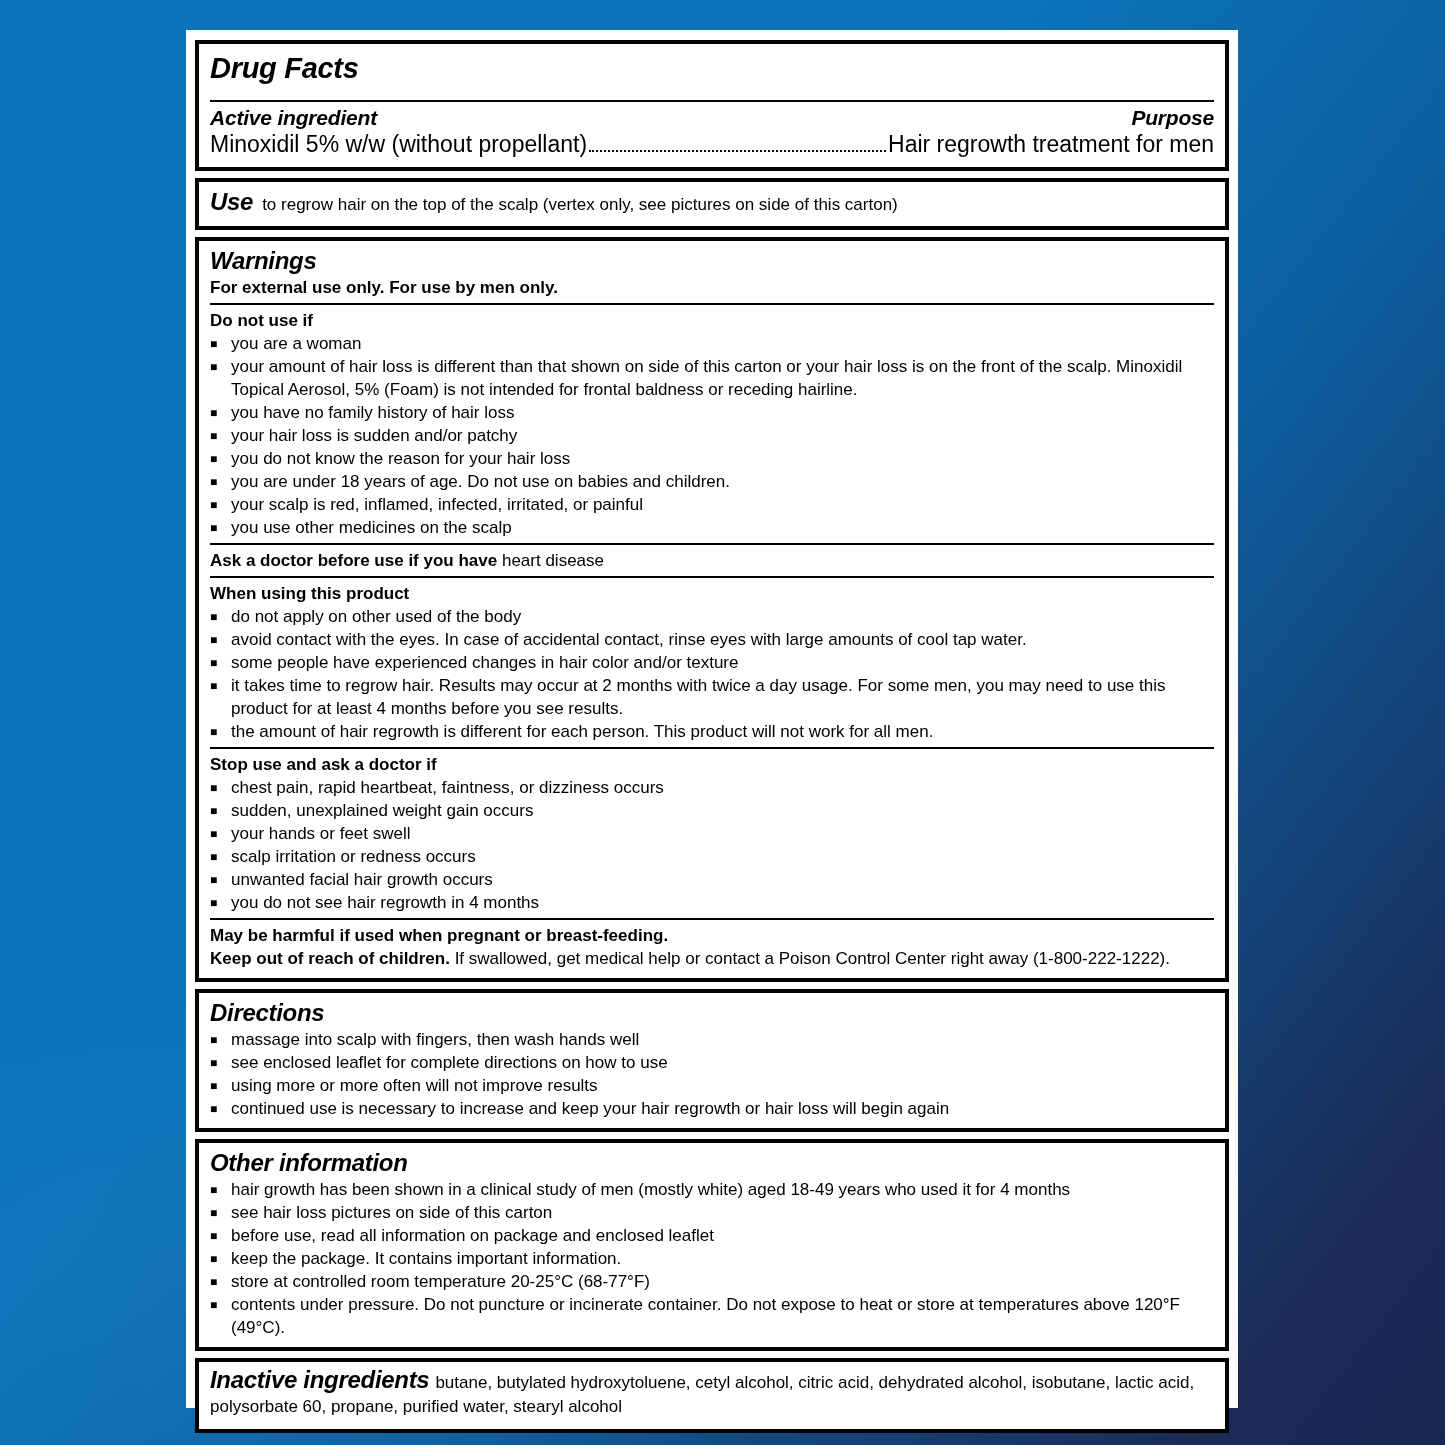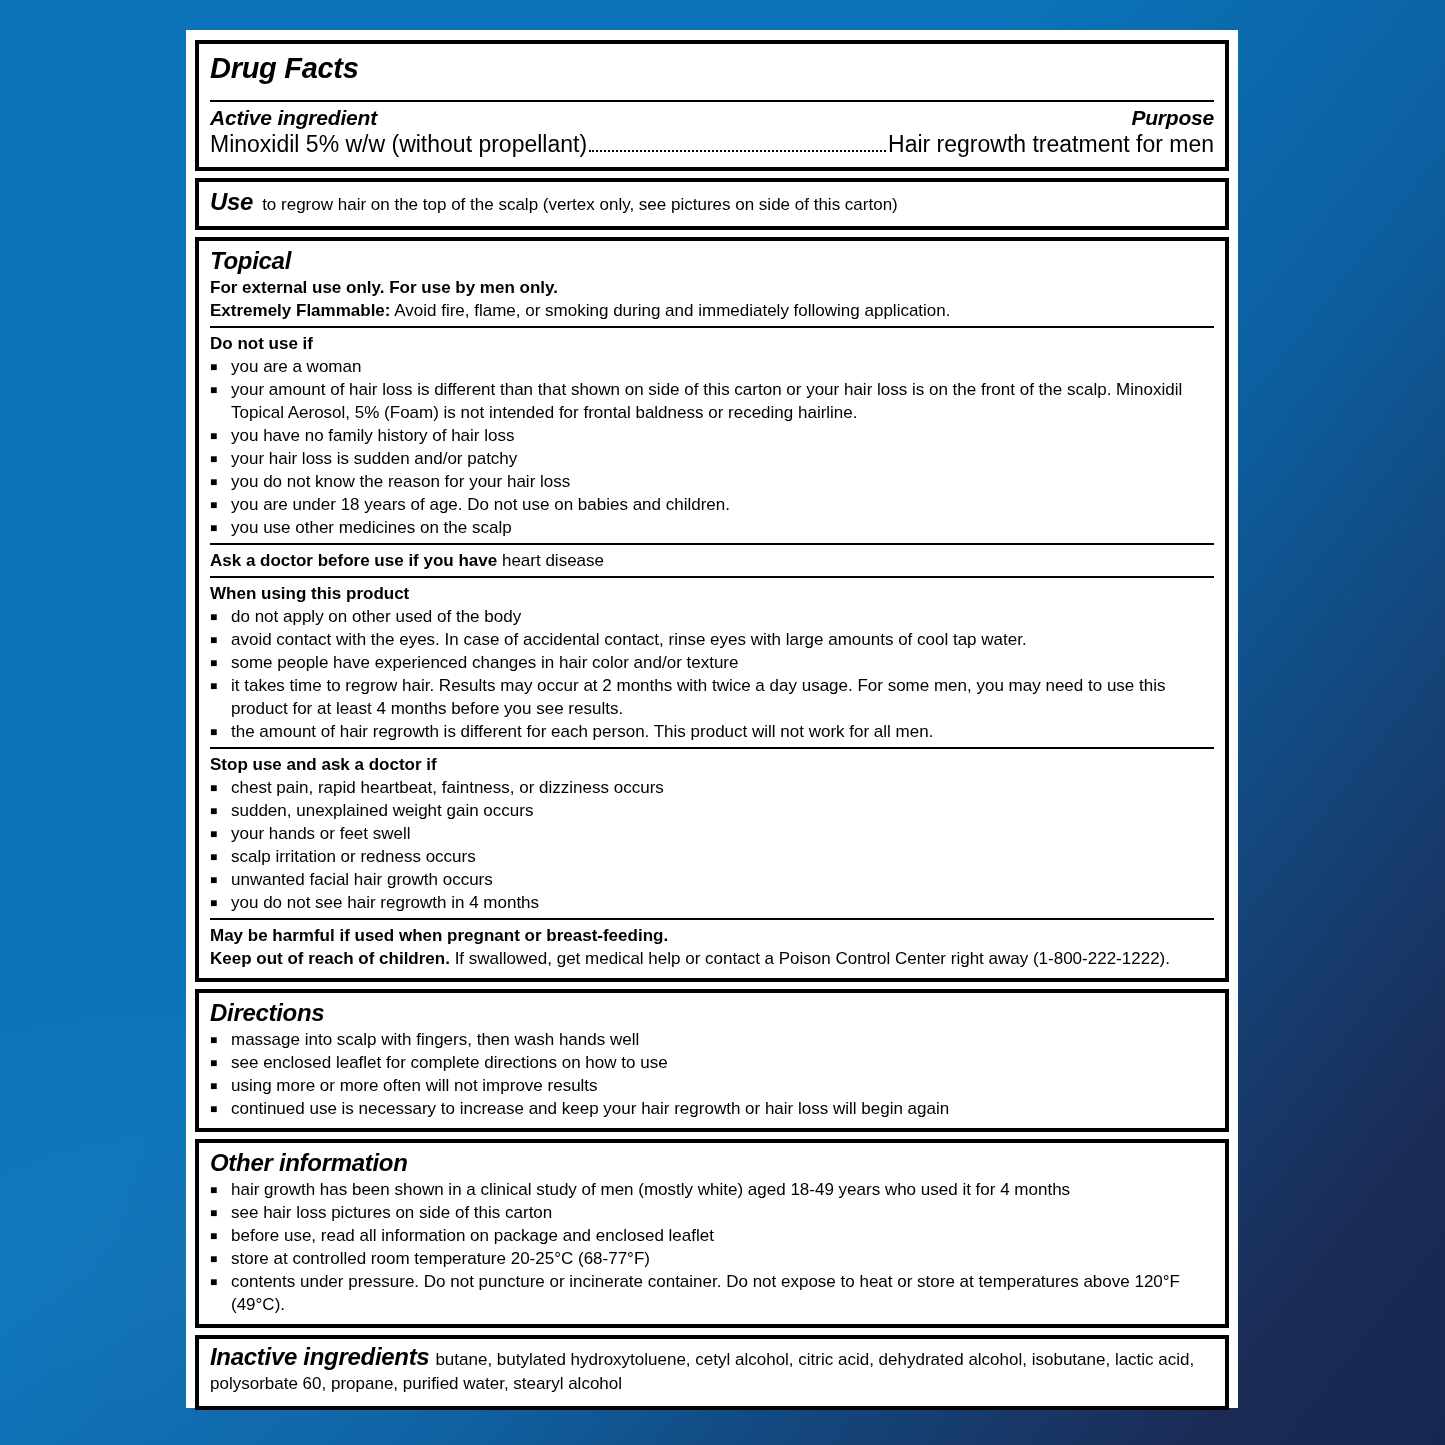--- a/index.html
+++ b/index.html
@@ -63,34 +63,32 @@
   </div>
 
   <div class="box">
     <div class="useline">
       <span class="inline-h">Use</span>
       <span class="body-line">to regrow hair on the top of the scalp (vertex only, see pictures on side of this carton)</span>
     </div>
   </div>
 
   <div class="box">
-    <div class="section-h">Topical</div>
+    <div class="section-h">Warnings</div>
     <div class="body-line b">For external use only. For use by men only.</div>
-    <div class="body-line">
-      <span class="b">Extremely Flammable:</span><span> Avoid fire, flame, or smoking during and immediately following application.</span>
-    </div>
     <hr class="rule">
     <div class="body-line b">Do not use if</div>
     <ul class="bullets">
       <li>you are a woman</li>
       <li>your amount of hair loss is different than that shown on side of this carton or your hair loss is on the front of the scalp. Minoxidil Topical Aerosol, 5% (Foam) is not intended for frontal baldness or receding hairline.</li>
       <li>you have no family history of hair loss</li>
       <li>your hair loss is sudden and/or patchy</li>
       <li>you do not know the reason for your hair loss</li>
       <li>you are under 18 years of age. Do not use on babies and children.</li>
+      <li>your scalp is red, inflamed, infected, irritated, or painful</li>
       <li>you use other medicines on the scalp</li>
     </ul>
     <hr class="rule">
     <div class="body-line">
       <span class="b">Ask a doctor before use if you have</span><span> heart disease</span>
     </div>
     <hr class="rule">
     <div class="body-line b">When using this product</div>
     <ul class="bullets">
       <li>do not apply on other used of the body</li>
@@ -125,20 +123,21 @@
       <li>continued use is necessary to increase and keep your hair regrowth or hair loss will begin again</li>
     </ul>
   </div>
 
   <div class="box">
     <div class="section-h">Other information</div>
     <ul class="bullets">
       <li>hair growth has been shown in a clinical study of men (mostly white) aged 18-49 years who used it for 4 months</li>
       <li>see hair loss pictures on side of this carton</li>
       <li>before use, read all information on package and enclosed leaflet</li>
+      <li>keep the package. It contains important information.</li>
       <li>store at controlled room temperature 20-25°C (68-77°F)</li>
       <li>contents under pressure. Do not puncture or incinerate container. Do not expose to heat or store at temperatures above 120°F (49°C).</li>
     </ul>
   </div>
 
   <div class="box">
     <p class="inactive-p">
       <span class="inline-h">Inactive ingredients</span><span>butane, butylated hydroxytoluene, cetyl alcohol, citric acid, dehydrated alcohol, isobutane, lactic acid, polysorbate 60, propane, purified water, stearyl alcohol</span>
     </p>
   </div>

